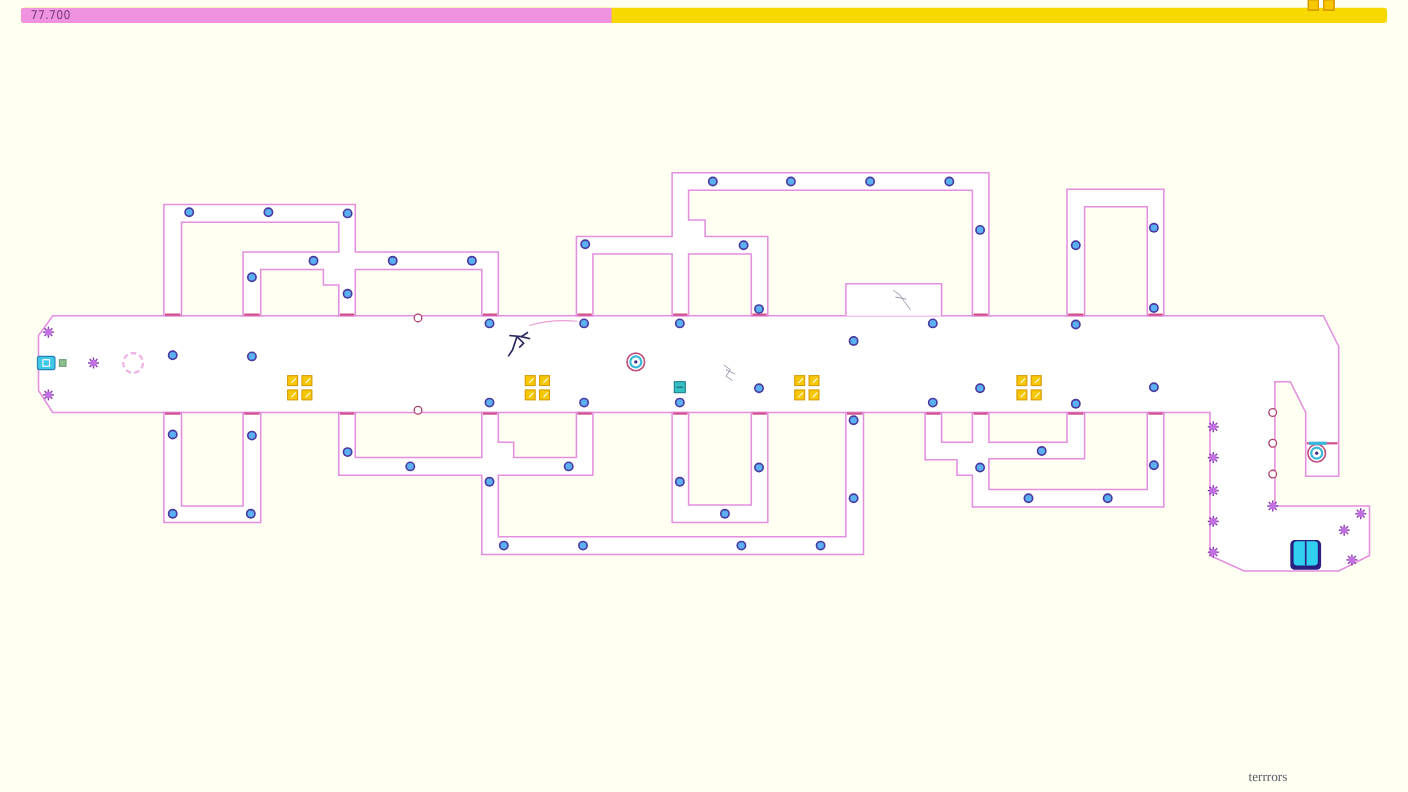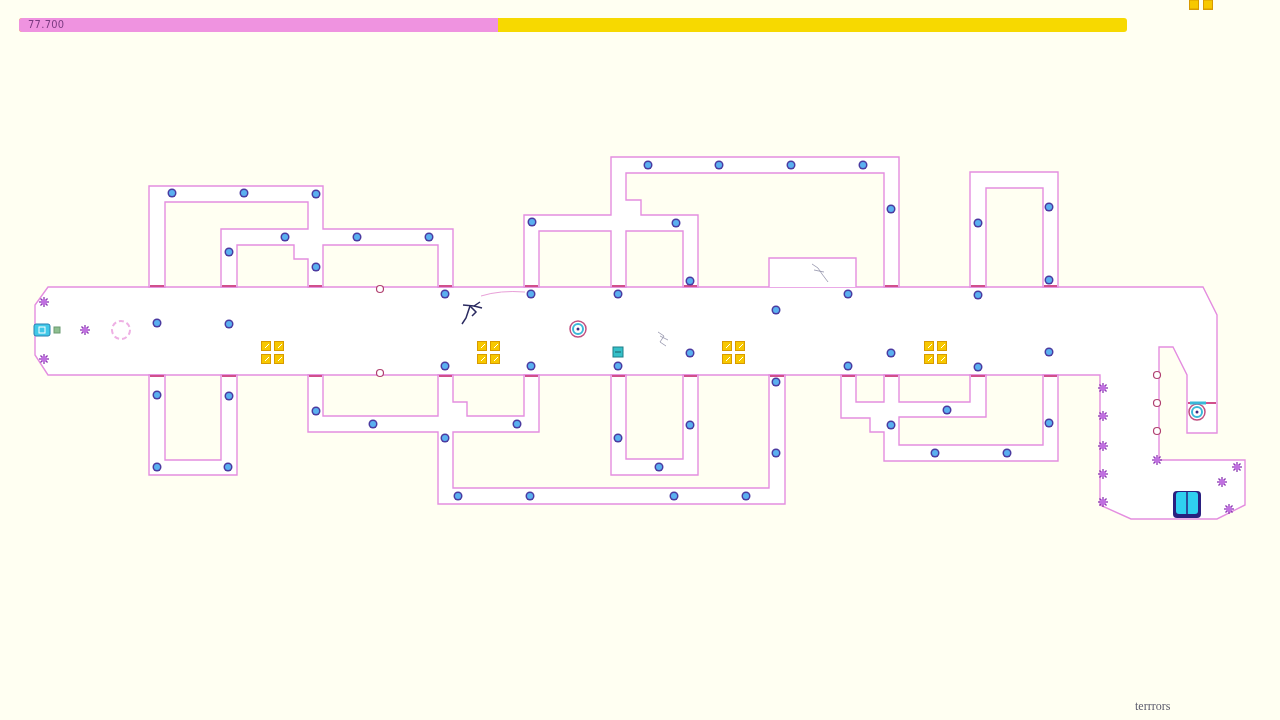--- a/index.html
+++ b/index.html
@@ -1,17 +1,17 @@
 <!DOCTYPE html>
 <html><head>
 <meta charset="utf-8">
 <style>
   html,body{margin:0;padding:0;}
   body{width:1280px;height:720px;background:#fffff2;position:relative;overflow:hidden;font-family:"DejaVu Sans",sans-serif;}
-  .timebar{position:absolute;left:19px;top:18px;width:1080px;height:14px;border-radius:3px;overflow:hidden;background:#f7d900;padding-left:28px;}
+  .timebar{position:absolute;left:19px;top:7px;width:1242px;height:14px;border-radius:3px;overflow:hidden;background:#f7d900;}
   .timebar-used{position:absolute;left:0;top:0;height:14px;background:#ef93e0;}
   .timebar-text{position:absolute;left:9px;top:0;font-size:11px;line-height:14px;color:#7a3a80;font-family:"DejaVu Sans Condensed","DejaVu Sans",sans-serif;letter-spacing:0.3px;}
   .level-name{position:absolute;left:1135px;top:699px;font-size:12px;color:#5c5c6c;font-family:Liberation Serif, serif;}
   svg.level{position:absolute;left:0;top:0;}
 </style>
 </head>
 <body>
 
 <div class="timebar" style="background: rgb(247, 217, 0);">
   <div class="timebar-used" id="timebar-used" style="width: 43.2%; background: rgb(239, 147, 224);"></div>

